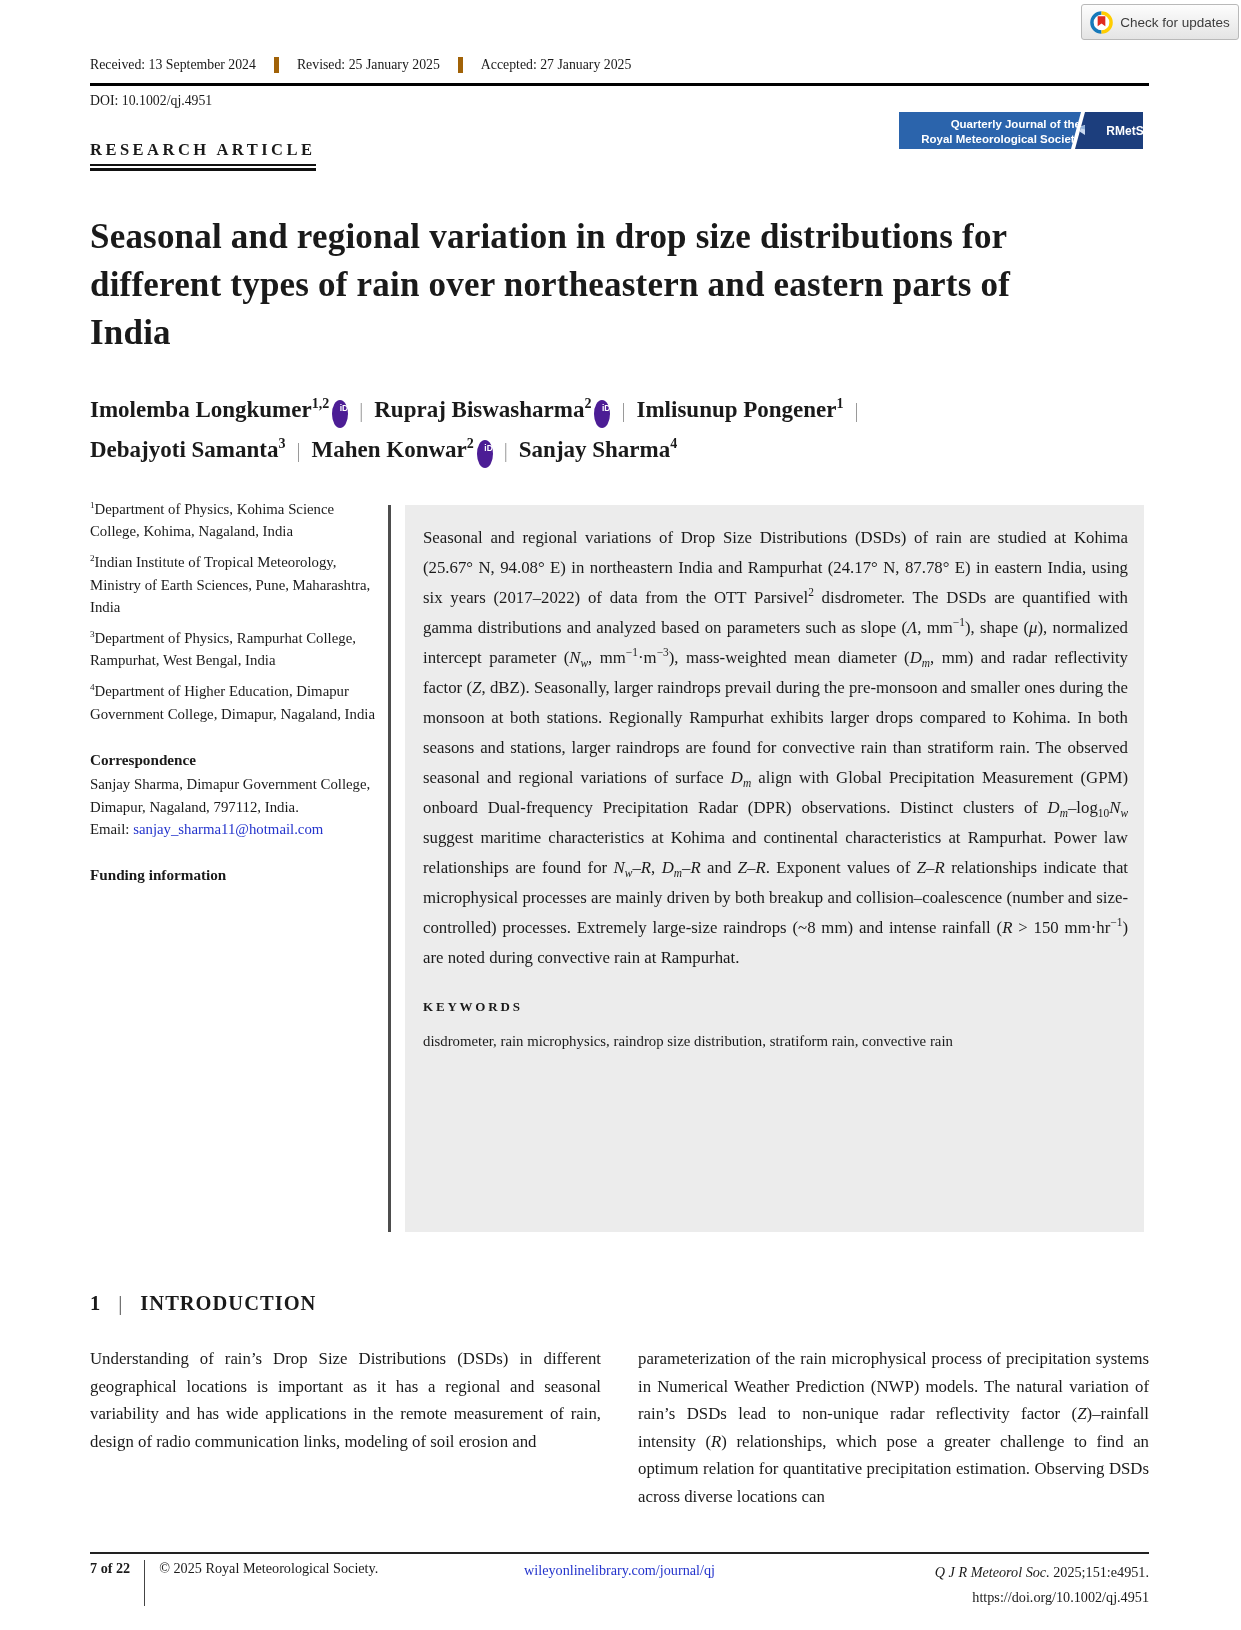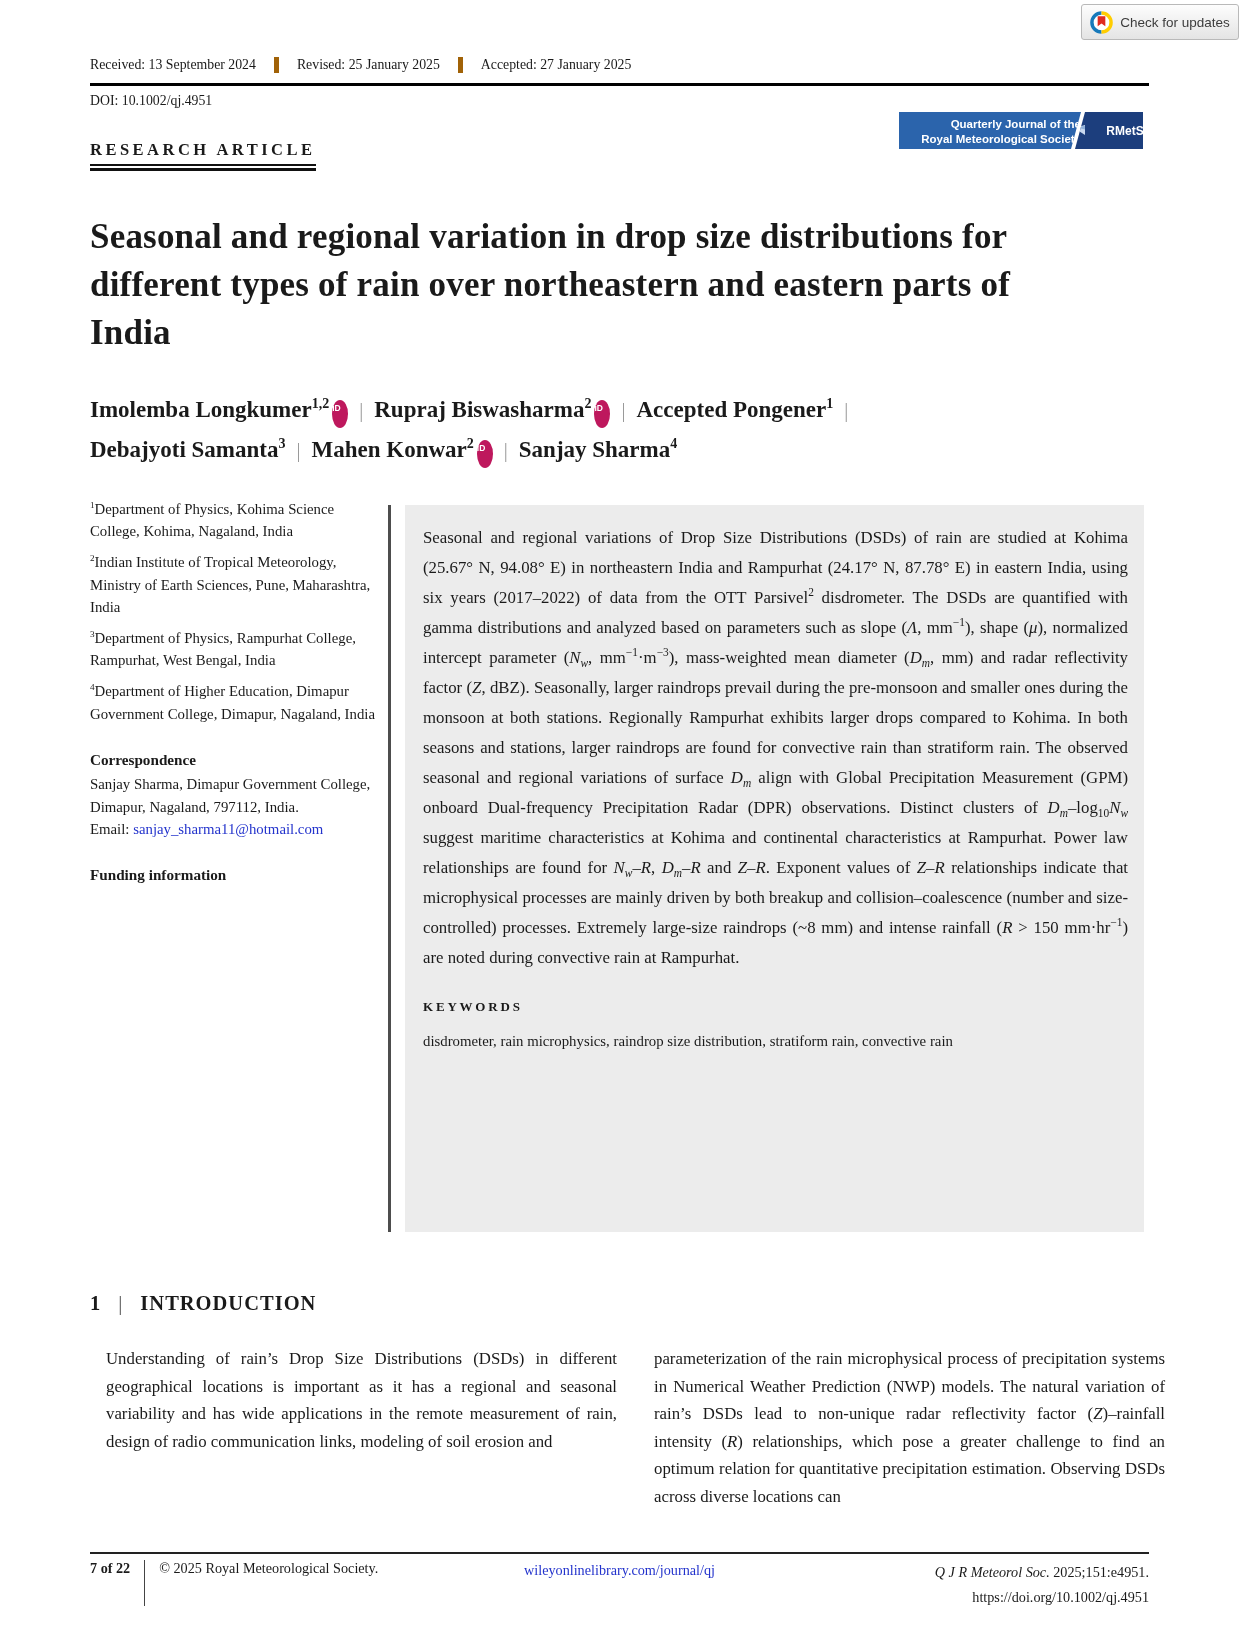--- a/index.html
+++ b/index.html
@@ -39,23 +39,23 @@
   .article-type .rule1{height:1.5px;background:#111;margin-top:4px;}
   .article-type .rule2{height:3px;background:#111;margin-top:2.5px;}
 
   
   .title{position:absolute;left:90px;top:213px;width:1000px;font-size:35px;font-weight:bold;
     line-height:1.37;letter-spacing:0.2px;}
   .authors{position:absolute;left:90px;top:390px;width:990px;font-size:23px;font-weight:bold;
     line-height:40px;}
   .authors sup{font-size:61%;line-height:0;}
   .author-sep{color:#9a9a9a;font-weight:normal;font-size:20px;margin:0 11px;}
-  .orcid{display:inline-block;width:16px;height:28px;border-radius:50%;background:#be185d;
+  .orcid{display:inline-block;width:16px;height:28px;border-radius:50%;background:#4c1d95;
     color:#fff;font-family:"Liberation Sans", sans-serif;font-size:8.5px;font-weight:bold;
-    text-align:left;line-height:16px;vertical-align:6px;margin-left:3px;cursor:pointer;}
+    text-align:right;line-height:16px;vertical-align:6px;margin-left:3px;cursor:pointer;}
 
   
   .sidebar{position:absolute;left:90px;top:498px;width:296px;font-size:14.8px;line-height:1.5;}
   .aff{margin-bottom:9px;}
   .aff sup{font-size:62%;}
   .side-head{font-weight:bold;font-size:15.2px;margin:24px 0 2px 0;}
   a.blue-link{color:#2333cc;text-decoration:none;cursor:pointer;}
 
   
   .divider-v{position:absolute;left:388px;top:505px;width:2.5px;height:727px;background:#4d4d4d;}
@@ -65,21 +65,21 @@
   .abstract-body{font-size:16.8px;line-height:30px;text-align:justify;}
   .abstract-body sup,.abstract-body sub{font-size:68%;line-height:0;}
   .it{font-style:italic;}
   .kw-head{font-weight:bold;font-size:13px;letter-spacing:2.8px;margin-top:26px;}
   .kw-line{font-size:14.8px;margin-top:18px;}
 
   
   .section-head{position:absolute;left:90px;top:1292px;font-size:20.5px;font-weight:bold;
     letter-spacing:1px;}
   .section-head .pipe{font-weight:normal;color:#555;margin:0 17px;}
-  .columns{position:absolute;left:106px;top:1345px;width:1059px;display:flex;gap:37px;font-family:Liberation Serif, serif;}
+  .columns{position:absolute;left:90px;top:1345px;width:1059px;display:flex;gap:37px;font-family:Liberation Serif, serif;}
   .col{width:511px;font-size:16.8px;line-height:27.5px;text-align:justify;}
 
   
   .footer-rule{position:absolute;left:90px;top:1552px;width:1059px;height:1.5px;background:#222;}
   .footer{position:absolute;left:90px;top:1560px;width:1059px;font-size:14.2px;}
   .footer-left{display:flex;align-items:flex-start;}
   .footer-page{font-weight:bold;padding-right:14px;}
   .footer-bar{width:1px;background:#444;align-self:stretch;height:46px;}
   .footer-copy{padding-left:14px;}
   .footer-link{position:absolute;left:50%;top:2px;transform:translateX(-50%);color:#2333cc;
@@ -129,21 +129,21 @@
 
   <div class="article-type">
     <div class="txt">RESEARCH ARTICLE</div>
     <div class="rule1"></div>
     <div class="rule2"></div>
   </div>
 
   <h1 class="title" style="margin:0;">Seasonal and regional variation in drop size distributions for different types of rain over northeastern and eastern parts of India</h1>
 
   <div class="authors">
-    <span><span>Imolemba Longkumer</span><sup>1,2</sup><span class="orcid">iD</span></span><span class="author-sep">|</span><span><span>Rupraj Biswasharma</span><sup>2</sup><span class="orcid">iD</span></span><span class="author-sep">|</span><span><span>Accepted Pongener</span><sup>1</sup></span><span class="author-sep">|</span><br>
+    <span><span>Imolemba Longkumer</span><sup>1,2</sup><span class="orcid">iD</span></span><span class="author-sep">|</span><span><span>Rupraj Biswasharma</span><sup>2</sup><span class="orcid">iD</span></span><span class="author-sep">|</span><span><span>Imlisunup Pongener</span><sup>1</sup></span><span class="author-sep">|</span><br>
     <span><span>Debajyoti Samanta</span><sup>3</sup></span><span class="author-sep">|</span><span><span>Mahen Konwar</span><sup>2</sup><span class="orcid">iD</span></span><span class="author-sep">|</span><span><span>Sanjay Sharma</span><sup>4</sup></span>
   </div>
 
   <div class="sidebar">
     <div class="aff"><sup>1</sup><span>Department of Physics, Kohima Science College, Kohima, Nagaland, India</span></div>
     <div class="aff"><sup>2</sup><span>Indian Institute of Tropical Meteorology, Ministry of Earth Sciences, Pune, Maharashtra, India</span></div>
     <div class="aff"><sup>3</sup><span>Department of Physics, Rampurhat College, Rampurhat, West Bengal, India</span></div>
     <div class="aff"><sup>4</sup><span>Department of Higher Education, Dimapur Government College, Dimapur, Nagaland, India</span></div>
 
     <div class="side-head">Correspondence</div>

